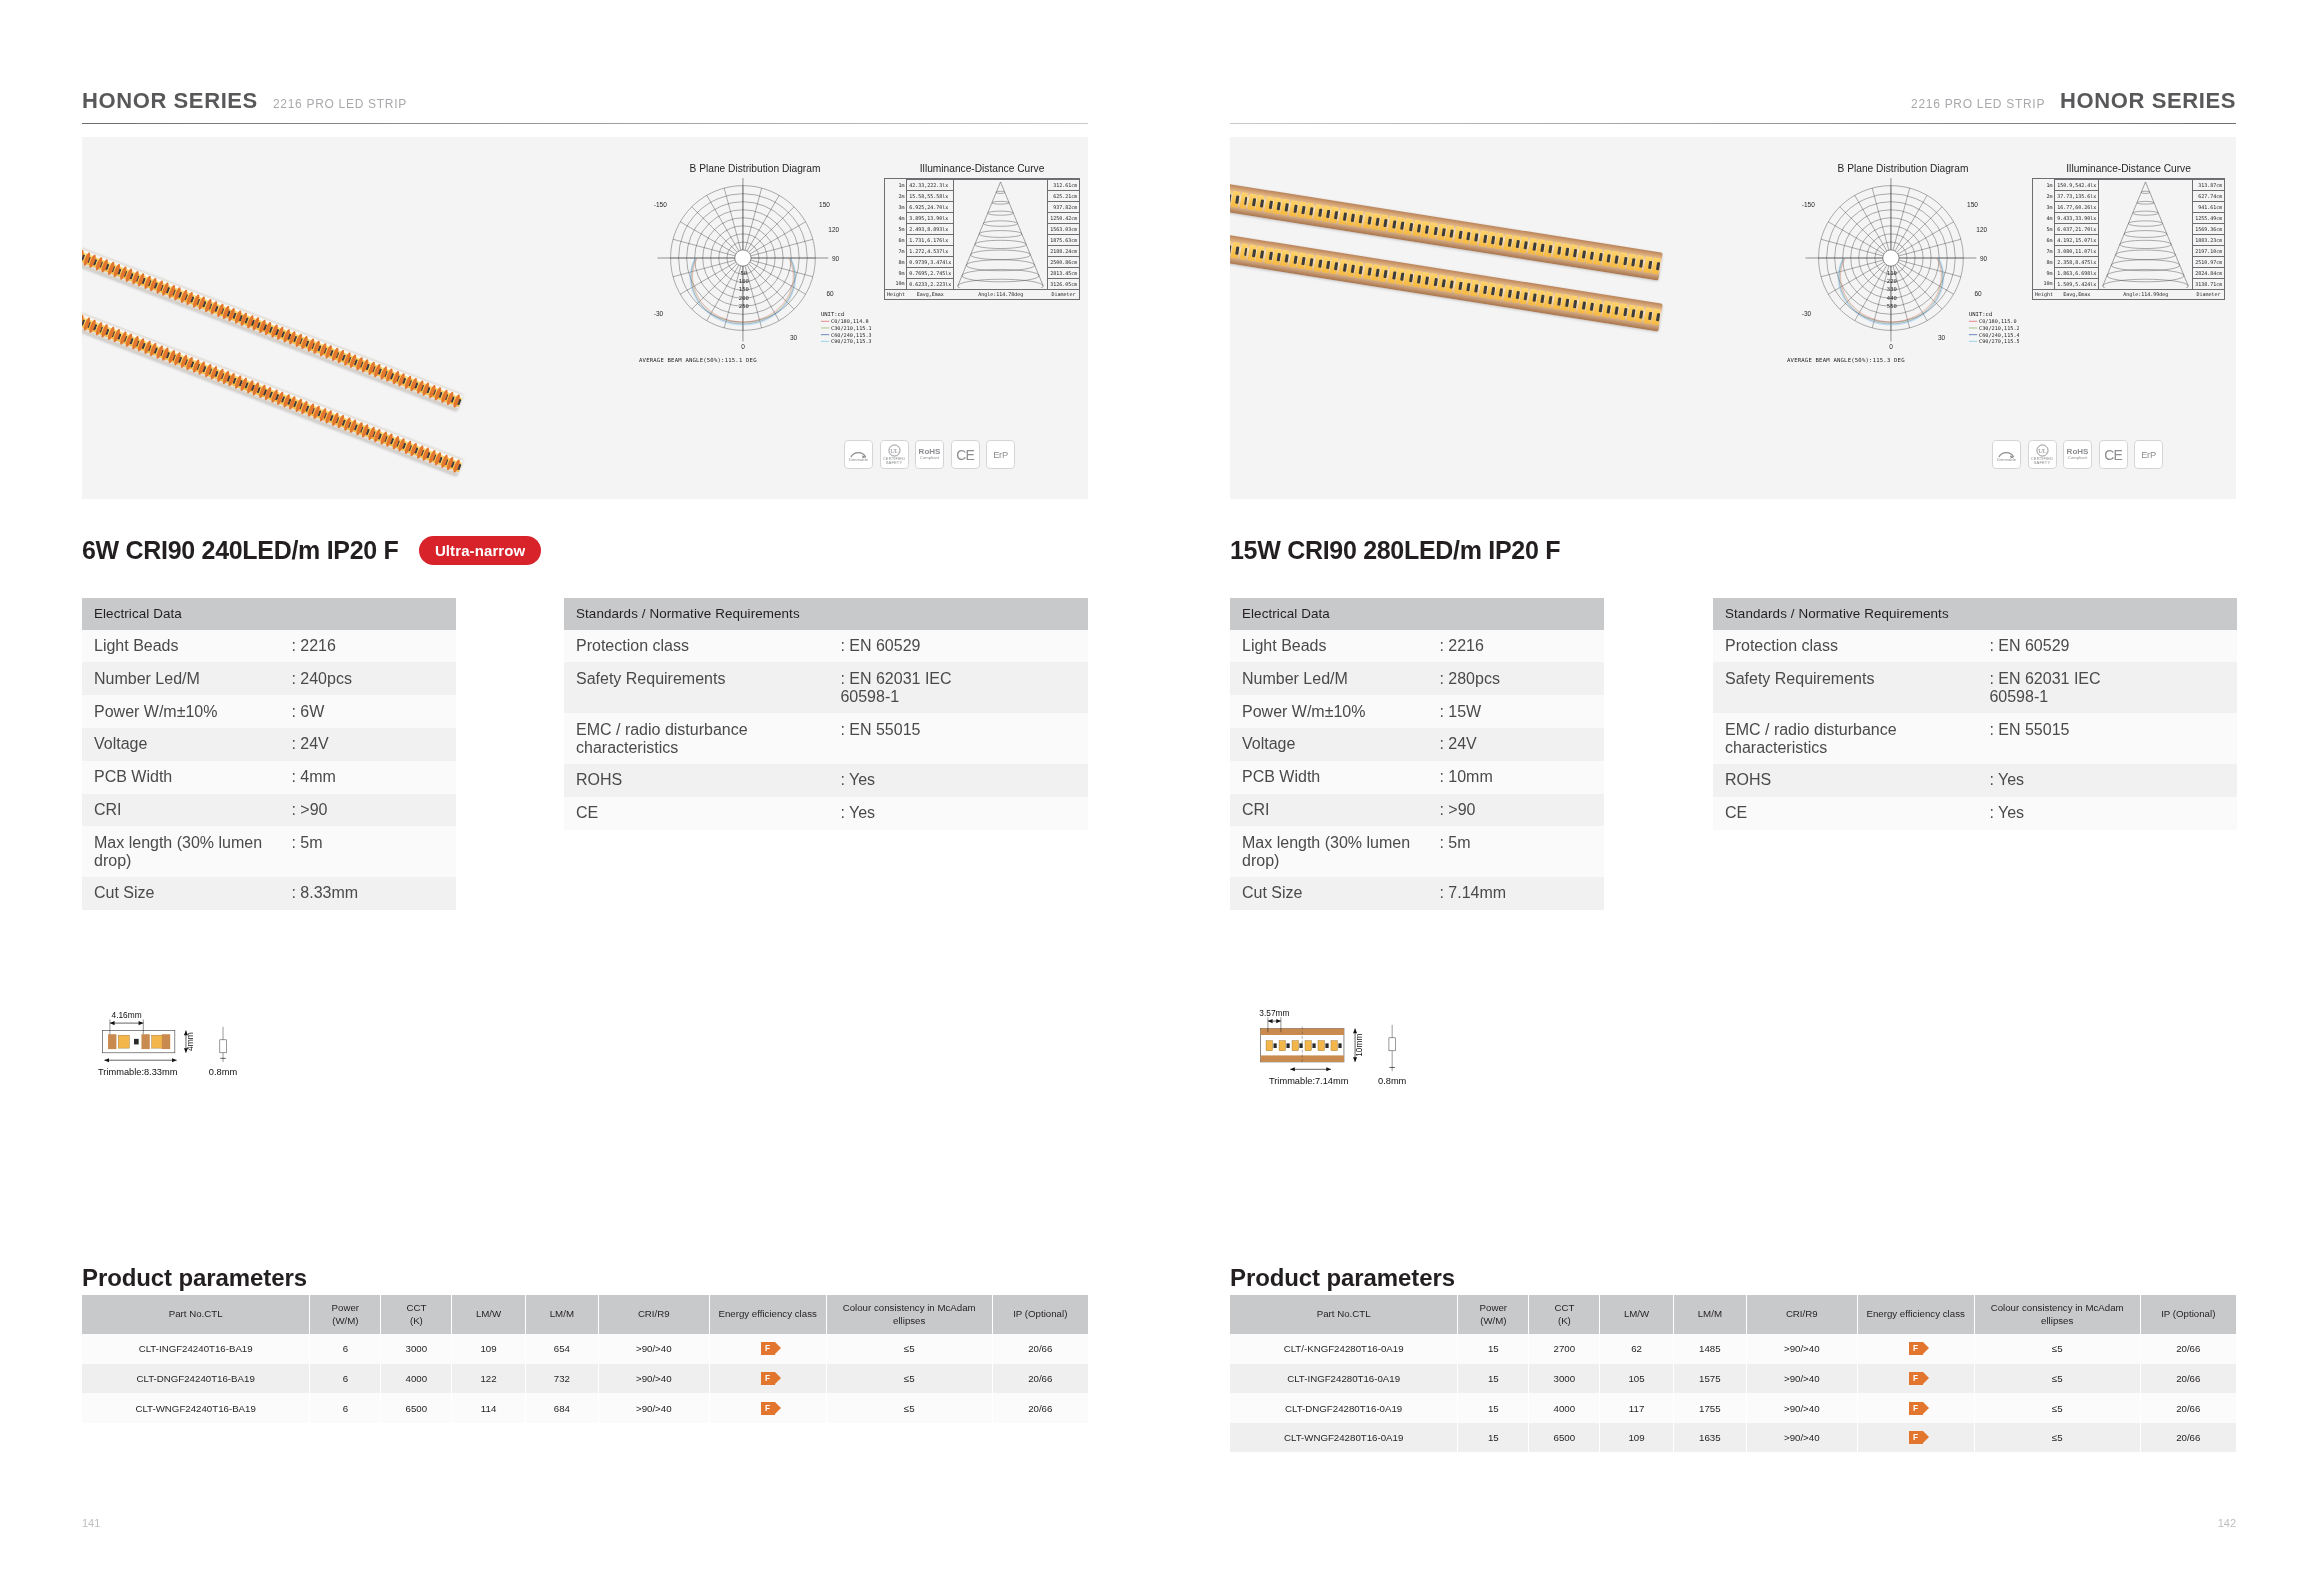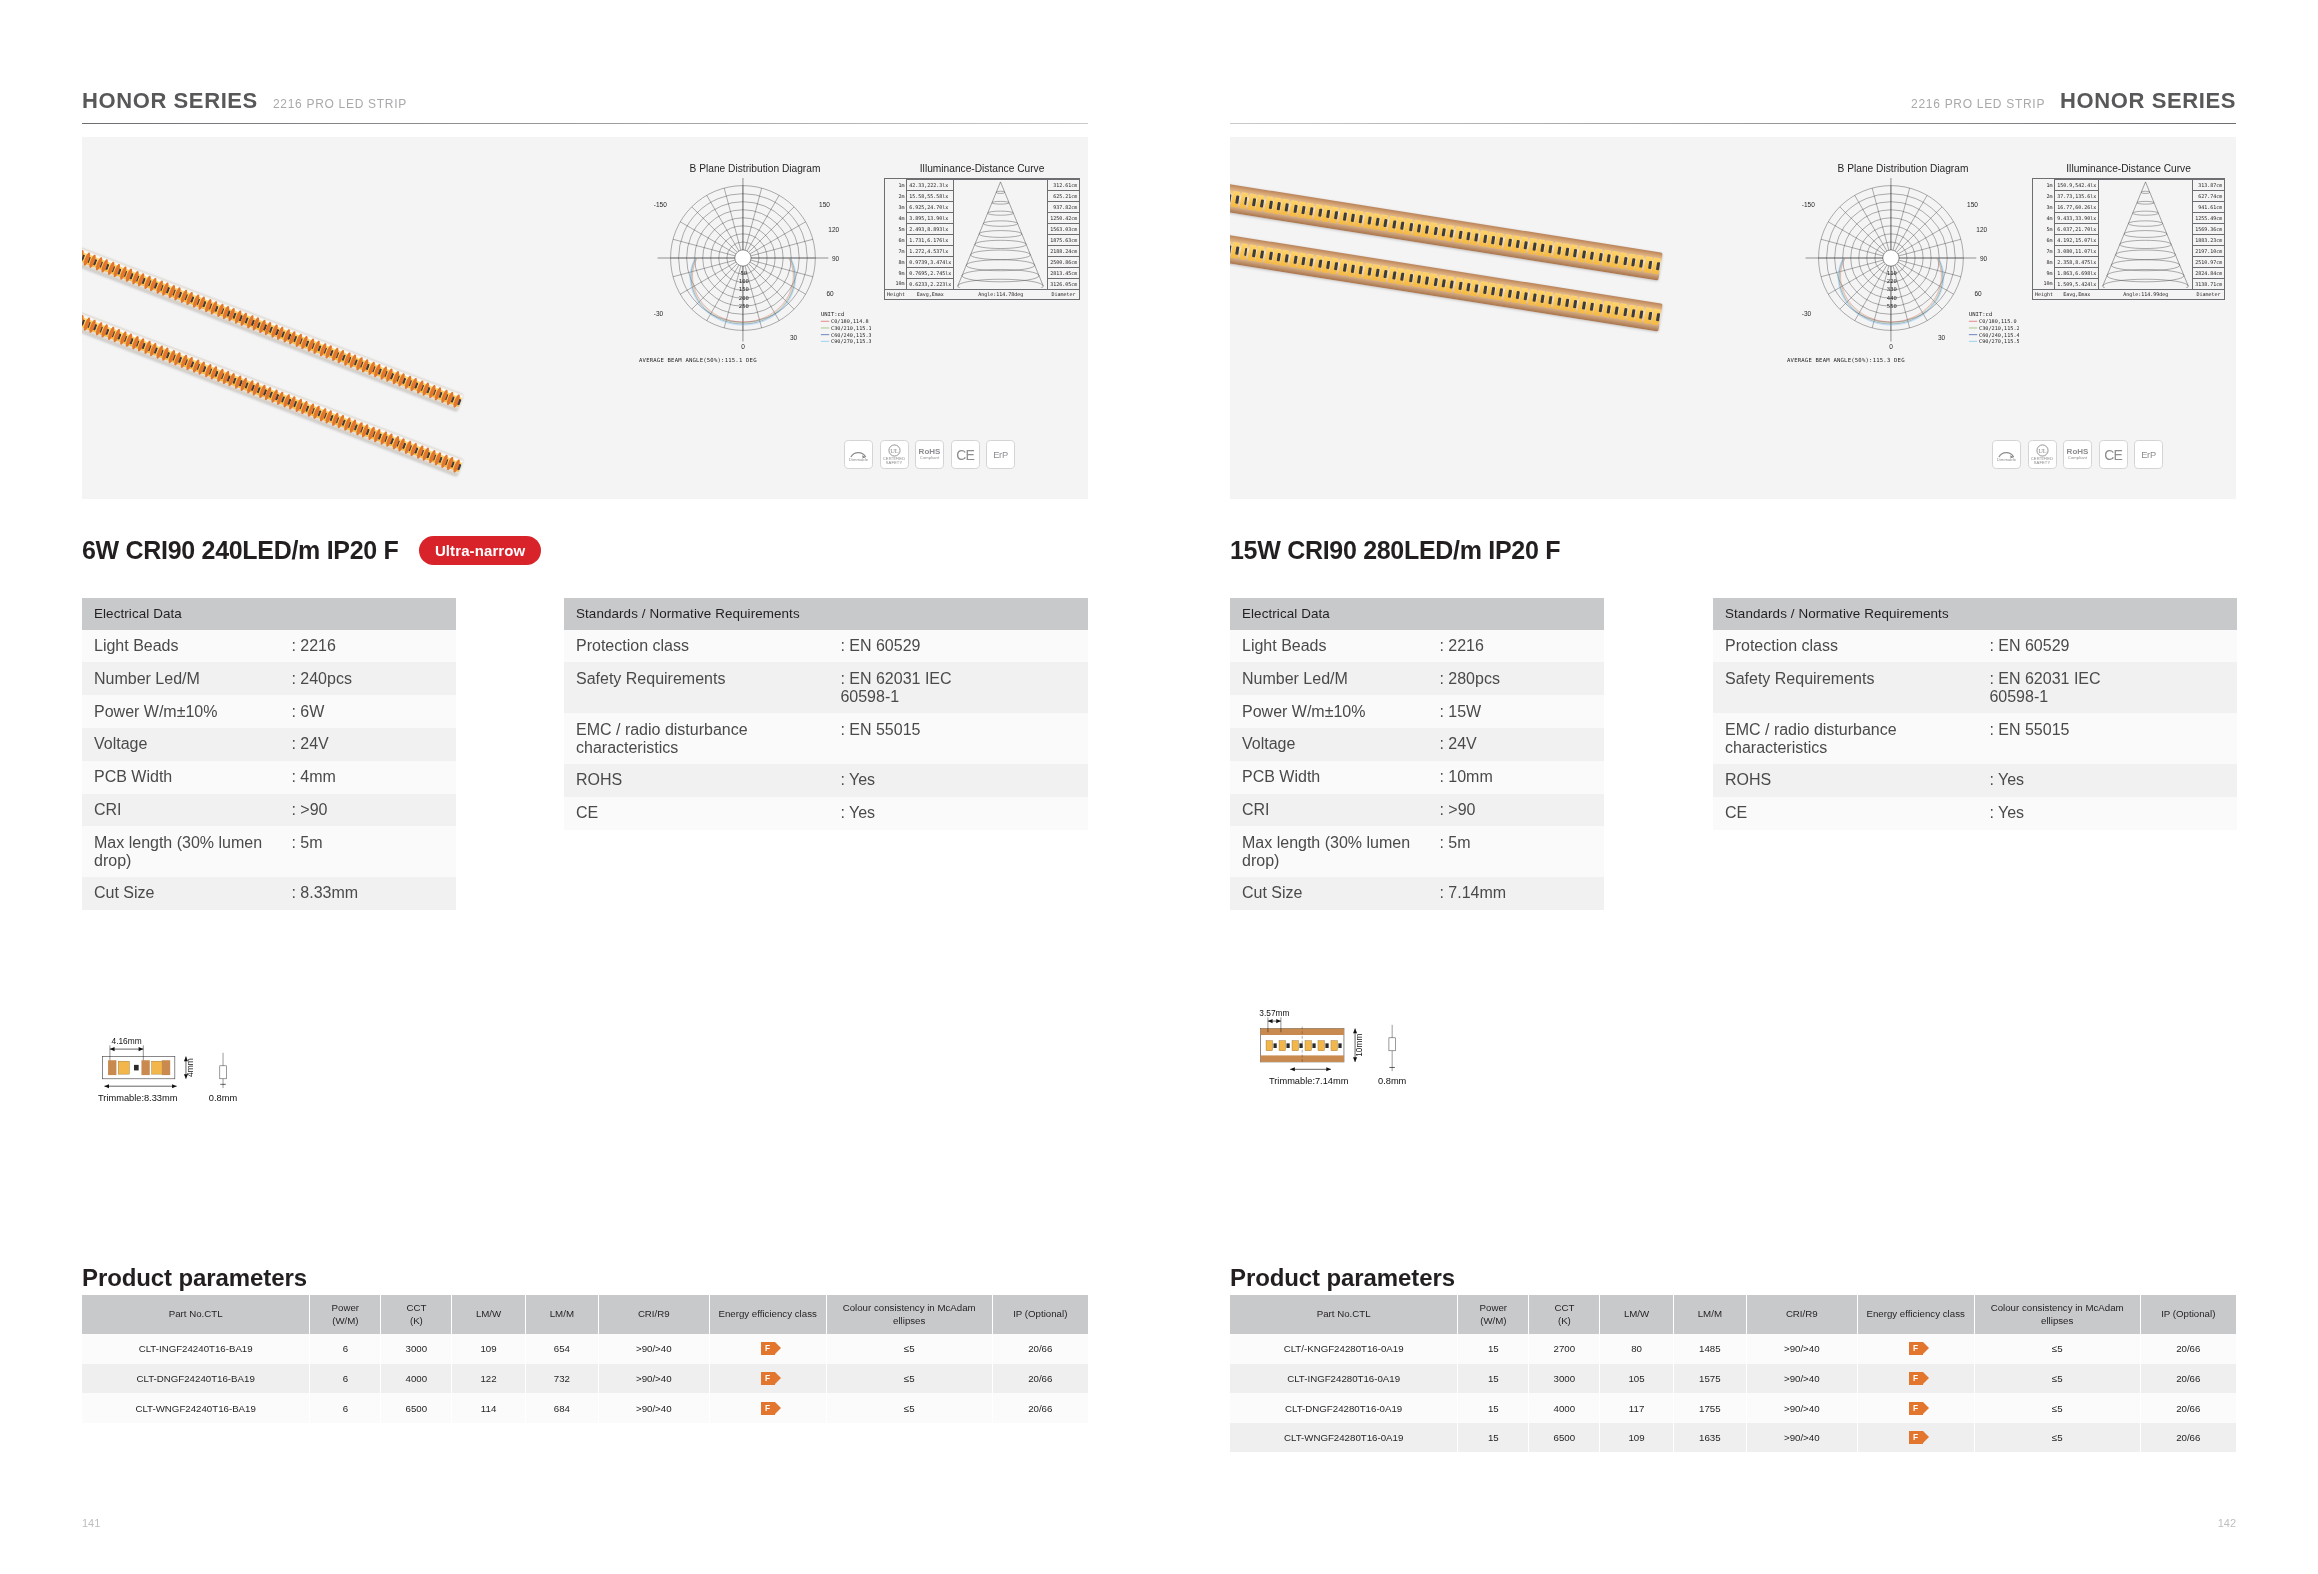--- a/index.html
+++ b/index.html
@@ -799,21 +799,21 @@
         </div>
         <div class="spec-row">
           <div class="spec-k" style="width: 269px;">ROHS</div>
           <div class="spec-v" style="width: 167px;">: Yes</div>
         </div>
         <div class="spec-row">
           <div class="spec-k" style="width: 269px;">CE</div>
           <div class="spec-v" style="width: 167px;">: Yes</div>
         </div>
       </div>
-      <div class="dims" style="left: 82px; top: 1025px;"><svg width="232" height="102" viewBox="0 0 250 110">
+      <div class="dims" style="left: 82px; top: 999px;"><svg width="232" height="102" viewBox="0 0 250 110">
           <rect x="22" y="34" width="78" height="24" fill="#ffffff" stroke="#4a4a4a" stroke-width="0.7"></rect>
           <rect x="28" y="38" width="9" height="16" fill="#c98a4f"></rect>
           <rect x="39" y="39" width="12" height="14" fill="#f2b64a" stroke="#8a6a28" stroke-width="0.4"></rect>
           <rect x="64" y="38" width="9" height="16" fill="#c98a4f"></rect>
           <rect x="75" y="39" width="12" height="14" fill="#f2b64a" stroke="#8a6a28" stroke-width="0.4"></rect>
           <rect x="86" y="38" width="9" height="16" fill="#c98a4f"></rect>
           <rect x="56" y="43" width="5" height="6" fill="#2a2a2a"></rect>
           <line x1="30" y1="22" x2="30" y2="38" stroke="#111" stroke-width="0.5"></line>
           <line x1="66" y1="22" x2="66" y2="38" stroke="#111" stroke-width="0.5"></line>
           <g>
@@ -1459,21 +1459,21 @@
             <th style="width: 85px;">
               <div>IP (Optional)</div>
             </th>
           </tr>
         </thead>
         <tbody>
           <tr>
             <td class="partno">CLT/-KNGF24280T16-0A19</td>
             <td>15</td>
             <td>2700</td>
-            <td>80</td>
+            <td>62</td>
             <td>1485</td>
             <td>&gt;90/&gt;40</td>
             <td><span class="eff">F</span></td>
             <td>≤5</td>
             <td>20/66</td>
           </tr>
           <tr>
             <td class="partno">CLT-INGF24280T16-0A19</td>
             <td>15</td>
             <td>3000</td>

